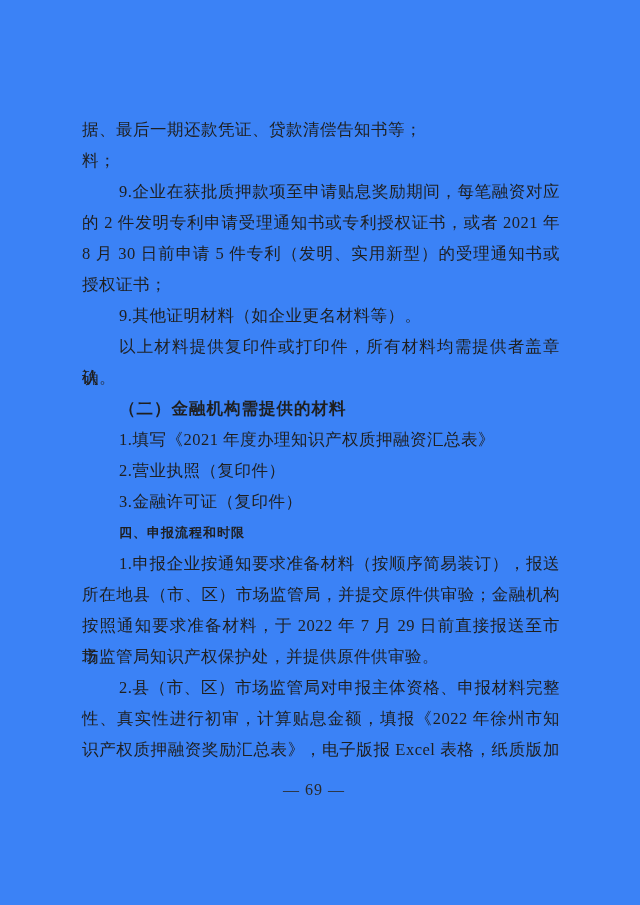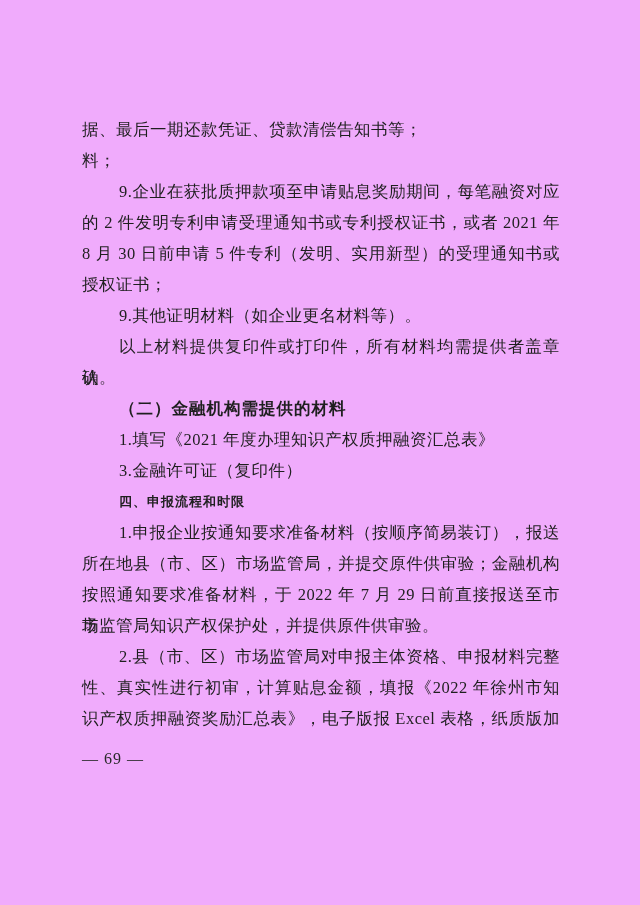--- a/index.html
+++ b/index.html
@@ -4,21 +4,21 @@
 <style>
   html, body {
     margin: 0;
     padding: 0;
     background: #ffffff;
   }
   .page {
     position: relative;
     width: 640px;
     height: 905px;
-    background: #f0abfc;
+    background: #3b82f6;
     overflow: hidden;
     font-family: "Liberation Serif", "DejaVu Serif", serif;
     color: #1f1f1f;
   }
   .content {
     position: absolute;
     left: 82px;
     top: 0;
     width: 478px;
     padding-top: 114px;
@@ -47,21 +47,21 @@
   .heading-hei {
     font-weight: bold;
     font-family: "Liberation Sans", "DejaVu Sans", sans-serif;
     font-size: 13px;
     letter-spacing: 1px;
   }
   .footer {
     margin-top: 14px;
     height: 22px;
     line-height: 22px;
-    text-align: left;
+    text-align: center;
     padding-right: 14px;
     font-size: 16px;
     color: #2a2a2a;
     letter-spacing: 1px;
   }
 </style>
 </head>
 <body>
 
 <div class="page">
@@ -70,20 +70,21 @@
     <div class="line">料；</div>
     <div class="line indent fill">9.企业在获批质押款项至申请贴息奖励期间，每笔融资对应</div>
     <div class="line fill">的 2 件发明专利申请受理通知书或专利授权证书，或者 2021 年</div>
     <div class="line fill">8 月 30 日前申请 5 件专利（发明、实用新型）的受理通知书或</div>
     <div class="line">授权证书；</div>
     <div class="line indent">9.其他证明材料（如企业更名材料等）。</div>
     <div class="line indent fill">以上材料提供复印件或打印件，所有材料均需提供者盖章确</div>
     <div class="line">认。</div>
     <div class="line indent heading-kai">（二）金融机构需提供的材料</div>
     <div class="line indent">1.填写《2021 年度办理知识产权质押融资汇总表》</div>
+    <div class="line indent">2.营业执照（复印件）</div>
     <div class="line indent">3.金融许可证（复印件）</div>
     <div class="line indent heading-hei">四、申报流程和时限</div>
     <div class="line indent fill">1.申报企业按通知要求准备材料（按顺序简易装订），报送</div>
     <div class="line fill">所在地县（市、区）市场监管局，并提交原件供审验；金融机构</div>
     <div class="line fill">按照通知要求准备材料，于 2022 年 7 月 29 日前直接报送至市市</div>
     <div class="line">场监管局知识产权保护处，并提供原件供审验。</div>
     <div class="line indent fill">2.县（市、区）市场监管局对申报主体资格、申报材料完整</div>
     <div class="line fill">性、真实性进行初审，计算贴息金额，填报《2022 年徐州市知</div>
     <div class="line fill">识产权质押融资奖励汇总表》，电子版报 Excel 表格，纸质版加</div>
     <div class="footer">— 69 —</div>

